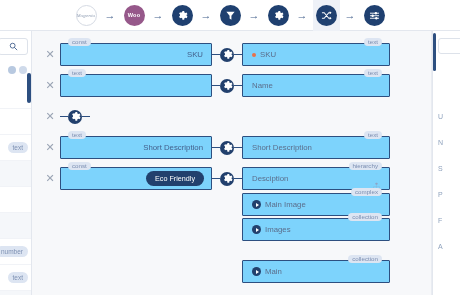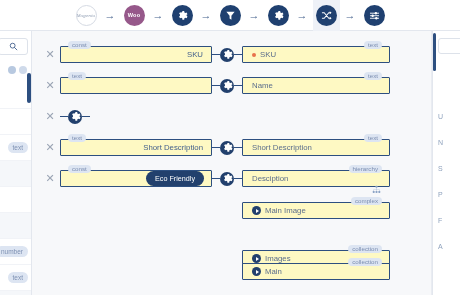--- a/index.html
+++ b/index.html
@@ -75,22 +75,22 @@
     position: absolute; left: 0; width: 380px; height: 31px;
     display: flex; align-items: center;
   }
   .del {
     width: 20px; text-align: center; color: #9aa4b4;
     font-size: 11px; line-height: 1; cursor: pointer; flex: none;
   }
 
   
   .fs {
-    position: relative; height: 17px; border: 1.2px solid #2d4f80;
-    border-radius: 1px; background: #fef9c3; display: flex; align-items: center;
+    position: relative; height: 23px; border: 1.2px solid #2d4f80;
+    border-radius: 1px; background: #7dd3fc; display: flex; align-items: center;
   }
   .fs .legend {
     position: absolute; top: -6px; background: #dde5f2; color: #7a8db0;
     font-size: 6.2px; padding: 1px 4px; border-radius: 6px; line-height: 1;
     white-space: nowrap;
   }
   .fs-left { width: 152px; flex: none; }
   .fs-left .legend { left: 7px; }
   .fs-left .val {
     width: 100%; text-align: right; padding-right: 8px;
@@ -341,37 +341,37 @@
               <g fill="#8da4c6">
                 <rect x="9.5" y="2" width="5" height="5" rx="1"></rect>
                 <rect x="2" y="16" width="5" height="5" rx="1"></rect>
                 <rect x="9.5" y="16" width="5" height="5" rx="1"></rect>
                 <rect x="17" y="16" width="5" height="5" rx="1"></rect>
                 <path d="M11.6 7h.8v5h-.8zM4.2 12h15.6v.9H4.2zM4.2 12h.9v4.2h-.9zM11.6 12h.8v4.2h-.8zM18.9 12h.9v4.2h-.9z"></path>
               </g>
             </svg></span>
         </div>
       </div>
-      <div class="row" style="top:164px">
+      <div class="row" style="top:158px">
         <div class="del" style="visibility:hidden"></div>
         <div class="fs fs-left" style="visibility:hidden"></div>
         <div class="connector" style="visibility:hidden"></div>
         <div class="gear-node" style="visibility:hidden"></div>
         <div class="connector" style="visibility:hidden"></div>
         <div class="fs fs-right">
           <span class="legend">complex</span>
           <span class="val">
             <span class="play">
               <span></span>
             </span>
             <span>Main Image</span>
           </span>
         </div>
       </div>
-      <div class="row" style="top:212px">
+      <div class="row" style="top:183px">
         <div class="del" style="visibility:hidden"></div>
         <div class="fs fs-left" style="visibility:hidden"></div>
         <div class="connector" style="visibility:hidden"></div>
         <div class="gear-node" style="visibility:hidden"></div>
         <div class="connector" style="visibility:hidden"></div>
         <div class="fs fs-right">
           <span class="legend">collection</span>
           <span class="val">
             <span class="play">
               <span></span>

